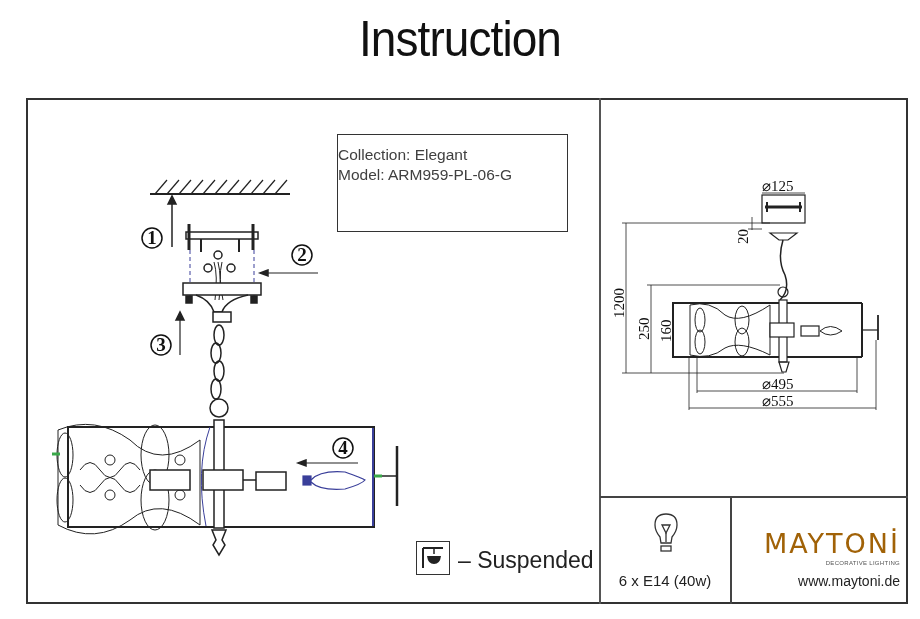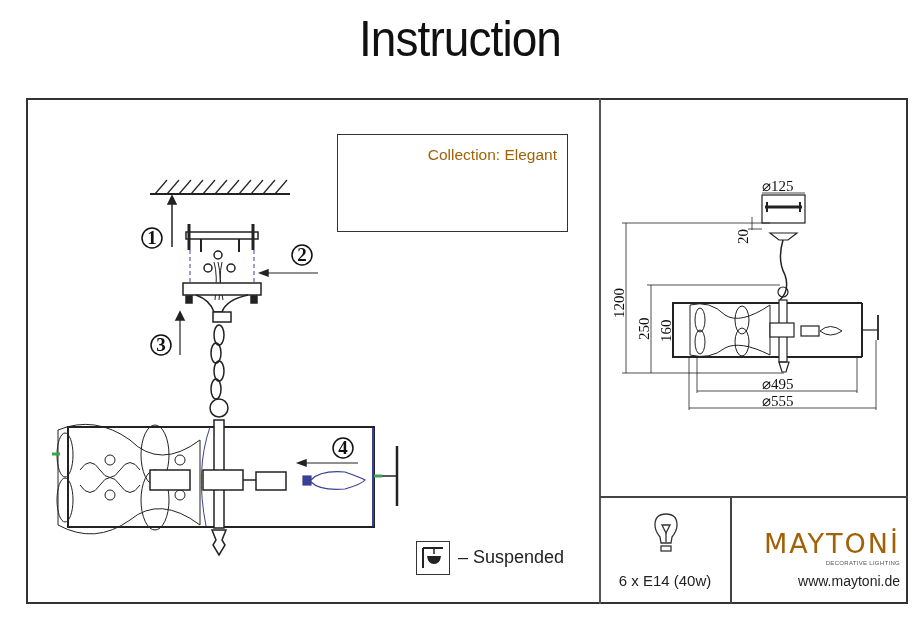--- a/index.html
+++ b/index.html
@@ -2,43 +2,44 @@
 <html><head>
 <meta charset="utf-8">
 <style>
   html, body { margin:0; padding:0; background:#ffffff; }
   body { width:920px; height:619px; position:relative; overflow:hidden; font-family:"Liberation Sans", sans-serif; color:#1a1a1a; }
   .title { position:absolute; left:0; top:10px; width:920px; text-align:center; font-size:50px; font-weight:400; letter-spacing:-1px; color:#111; transform:scaleX(0.92); }
   .frame { position:absolute; left:26px; top:98px; width:882px; height:506px; border:2px solid #333; box-sizing:border-box; }
   .vdiv { position:absolute; left:599px; top:98px; width:2px; height:506px; background:#555; }
   .bottom-box { position:absolute; left:600px; top:496px; width:308px; height:108px; border-top:2px solid #444; box-sizing:border-box; }
   .bb-div { position:absolute; left:730px; top:496px; width:2px; height:108px; background:#444; }
-  .infobox { position:absolute; left:337px; top:134px; width:231px; height:98px; border:1.5px solid #333; box-sizing:border-box; text-align:right; padding:10px 10px 0 0; font-size:15.5px; line-height:20px; color:#a16207; }
+  .infobox { position:absolute; left:337px; top:134px; width:231px; height:98px; border:1.5px solid #333; box-sizing:border-box; padding:10px 10px 0 0; font-size:15.5px; line-height:20px; color:#404040; }
   .infobox div { white-space:nowrap; }
   .bulb-label { position:absolute; left:600px; top:572px; width:130px; text-align:center; font-size:15px; color:#222; }
   .brand { position:absolute; left:732px; top:528px; width:200px; text-align:center; font-size:27px; letter-spacing:2px; font-weight:400; color:#a16207; font-family:"DejaVu Sans", sans-serif; }
   .brand-sub { position:absolute; left:808px; top:560px; width:92px; text-align:right; font-size:6px; letter-spacing:0.3px; color:#555; }
   .url { position:absolute; left:740px; top:573px; width:160px; text-align:right; font-size:14px; color:#222; }
   .legend-icon { position:absolute; left:416px; top:541px; width:34px; height:34px; border:1.5px solid #333; box-sizing:border-box; }
-  .legend-text { position:absolute; left:458px; top:547px; font-size:18px; color:#222; }
+  .legend-text { position:absolute; left:458px; top:547px; font-size:23px; color:#222; }
   svg { position:absolute; }
   .dim { font-family:"Liberation Serif", serif; font-size:15px; fill:#111; }
 </style>
 </head>
 <body>
 
 <div class="title">Instruction</div>
 
 <div class="frame"></div>
 <div class="vdiv"></div>
 <div class="bottom-box"></div>
 <div class="bb-div"></div>
 
 <div class="infobox">
   <div>Collection: Elegant</div>
+  <div>Model: ARM959-PL-06-G</div>
 </div>
 
 <svg style="left:30px;top:170px" width="560" height="400" viewBox="30 170 560 400">
   <g stroke="#222" fill="none" stroke-width="1.5">
 
     <line x1="150" y1="194" x2="290" y2="194" stroke-width="2"></line>
     <g stroke-width="1.2">
       <line x1="155" y1="194" x2="167" y2="180"></line>
         <line x1="167" y1="194" x2="179" y2="180"></line>
       <line x1="179" y1="194" x2="191" y2="180"></line>

